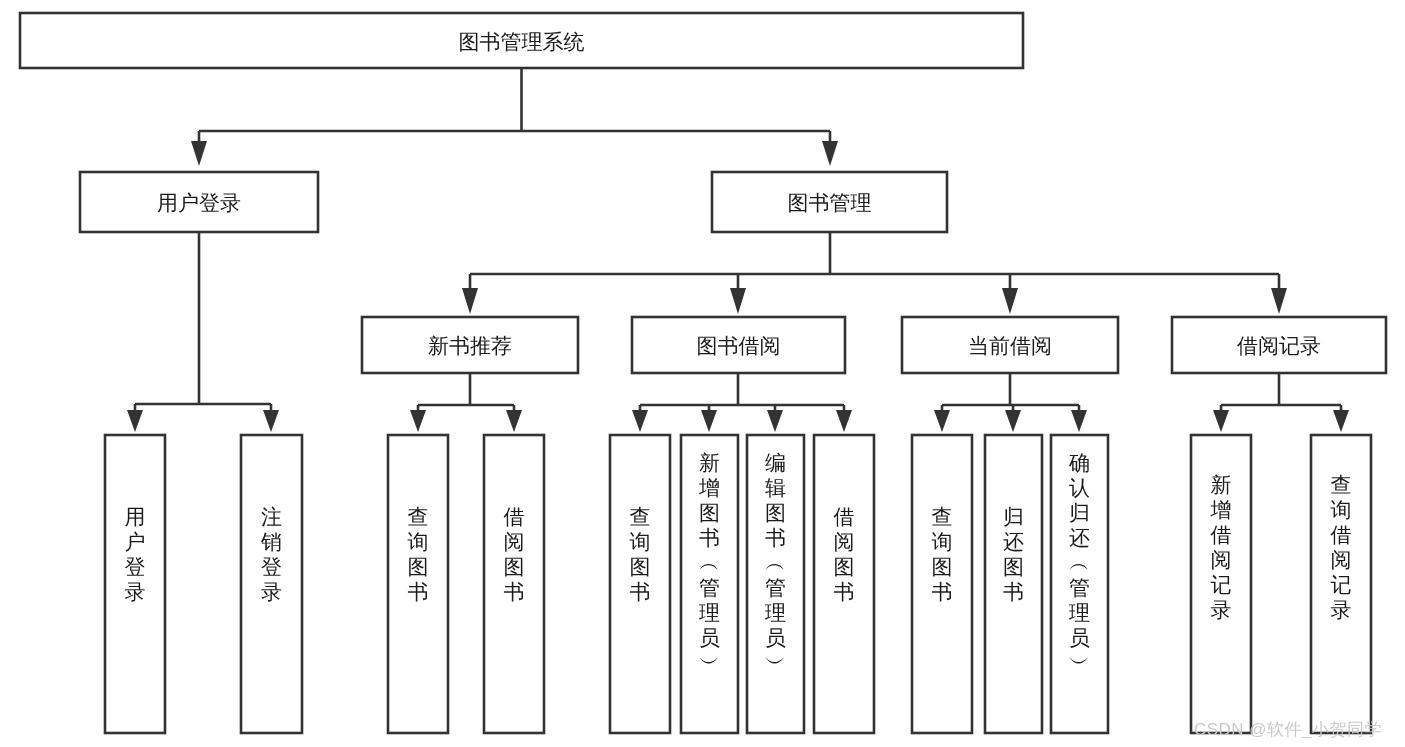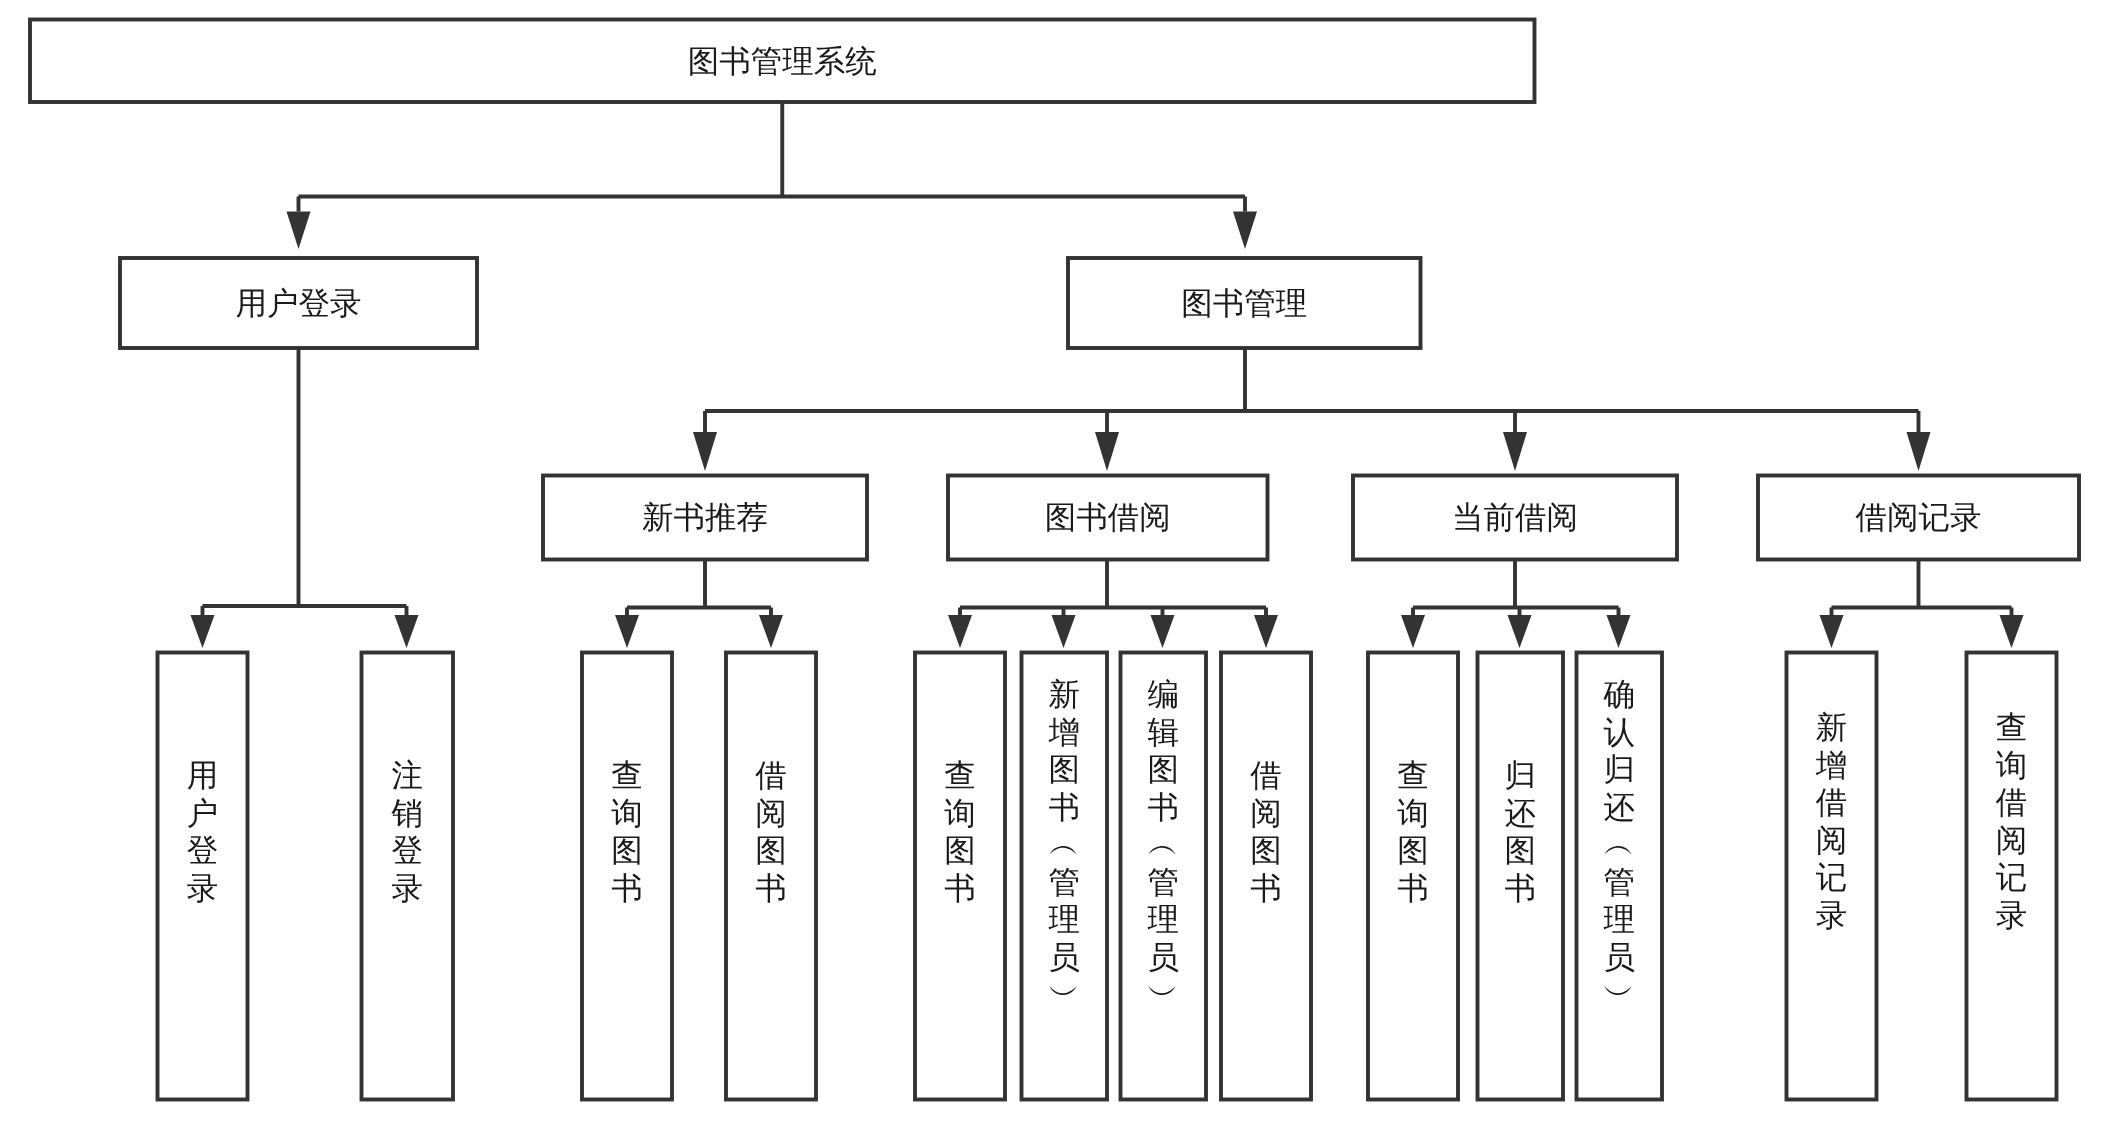--- a/index.html
+++ b/index.html
@@ -232,13 +232,14 @@
       <text class="node-label-v" x="1221" y="492"><tspan x="1221" dy="0">新</tspan><tspan x="1221" dy="25">增</tspan><tspan x="1221" dy="25">借</tspan><tspan x="1221" dy="25">阅</tspan><tspan x="1221" dy="25">记</tspan><tspan x="1221" dy="25">录</tspan></text>
     </g>
 
     <g>
       <rect class="node-rect" x="1311" y="435" width="60" height="298"></rect>
       <text class="node-label-v" x="1341" y="492"><tspan x="1341" dy="0">查</tspan><tspan x="1341" dy="25">询</tspan><tspan x="1341" dy="25">借</tspan><tspan x="1341" dy="25">阅</tspan><tspan x="1341" dy="25">记</tspan><tspan x="1341" dy="25">录</tspan></text>
     </g>
 
   </svg>
 
+  <div class="watermark">CSDN @软件_小贺同学</div>
 </div>
 
 </body></html>

